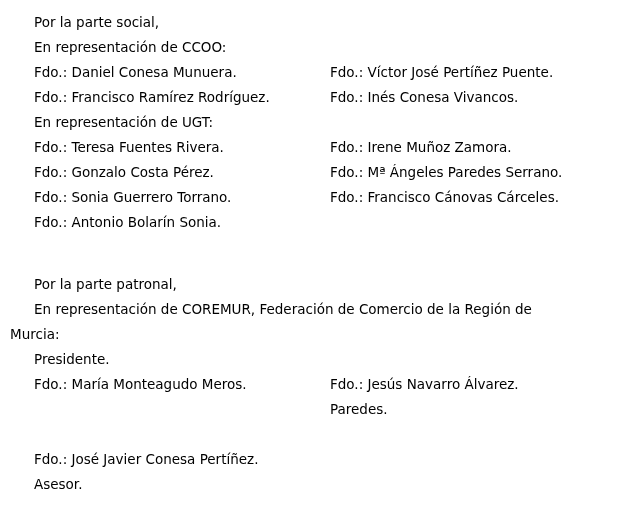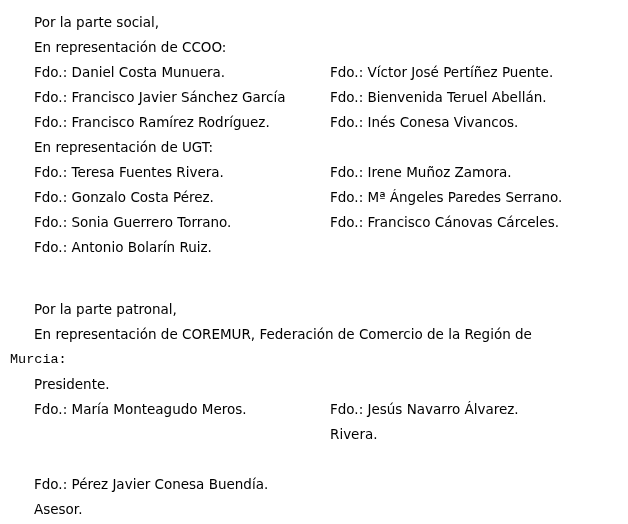--- a/index.html
+++ b/index.html
@@ -29,21 +29,20 @@
     white-space: nowrap;
     text-align: right;
   }
   .col-left {
     position: absolute;
     left: 34px;
     top: 0;
   }
   .col-left.flush {
     left: 10px;
-    font-family: Liberation Mono, monospace;
   }
   .col-right {
     position: absolute;
     left: 330px;
     top: 0;
   }
   .spacer {
     height: 25px;
   }
   .spacer-small {
@@ -57,28 +56,24 @@
 
   <div class="line">
     <span class="col-left">Por la parte social,</span>
   </div>
 
   <div class="line">
     <span class="col-left">En representación de CCOO:</span>
   </div>
 
   <div class="line">
-    <span class="col-left">Fdo.: Daniel Costa Munuera.</span>
+    <span class="col-left">Fdo.: Daniel Conesa Munuera.</span>
     <span class="col-right">Fdo.: Víctor José Pertíñez Puente.</span>
   </div>
 
-  <div class="line">
-    <span class="col-left">Fdo.: Francisco Javier Sánchez García</span>
-    <span class="col-right">Fdo.: Bienvenida Teruel Abellán.</span>
-  </div>
 
   <div class="line">
     <span class="col-left">Fdo.: Francisco Ramírez Rodríguez.</span>
     <span class="col-right">Fdo.: Inés Conesa Vivancos.</span>
   </div>
 
   <div class="line">
     <span class="col-left">En representación de UGT:</span>
   </div>
 
@@ -91,21 +86,21 @@
     <span class="col-left">Fdo.: Gonzalo Costa Pérez.</span>
     <span class="col-right">Fdo.: Mª Ángeles Paredes Serrano.</span>
   </div>
 
   <div class="line">
     <span class="col-left">Fdo.: Sonia Guerrero Torrano.</span>
     <span class="col-right">Fdo.: Francisco Cánovas Cárceles.</span>
   </div>
 
   <div class="line">
-    <span class="col-left">Fdo.: Antonio Bolarín Ruiz.</span>
+    <span class="col-left">Fdo.: Antonio Bolarín Sonia.</span>
     <span class="col-right"></span>
   </div>
 
   <div class="spacer"></div>
   <div class="spacer-small"></div>
 
   <div class="line">
     <span class="col-left">Por la parte patronal,</span>
   </div>
 
@@ -123,30 +118,30 @@
     <span class="col-right"></span>
   </div>
 
   <div class="line">
     <span class="col-left">Fdo.: María Monteagudo Meros.</span>
     <span class="col-right">Fdo.: Jesús Navarro Álvarez.</span>
   </div>
 
   <div class="line">
     <span class="col-left"></span>
-    <span class="col-right">Rivera.</span>
+    <span class="col-right">Paredes.</span>
   </div>
 
   <div class="line">
     <span class="col-left"></span>
     <span class="col-right"></span>
   </div>
 
   <div class="line">
-    <span class="col-left">Fdo.: Pérez Javier Conesa Buendía.</span>
+    <span class="col-left">Fdo.: José Javier Conesa Pertíñez.</span>
     <span class="col-right"></span>
   </div>
 
   <div class="line">
     <span class="col-left">Asesor.</span>
     <span class="col-right"></span>
   </div>
 
 </div>
 

